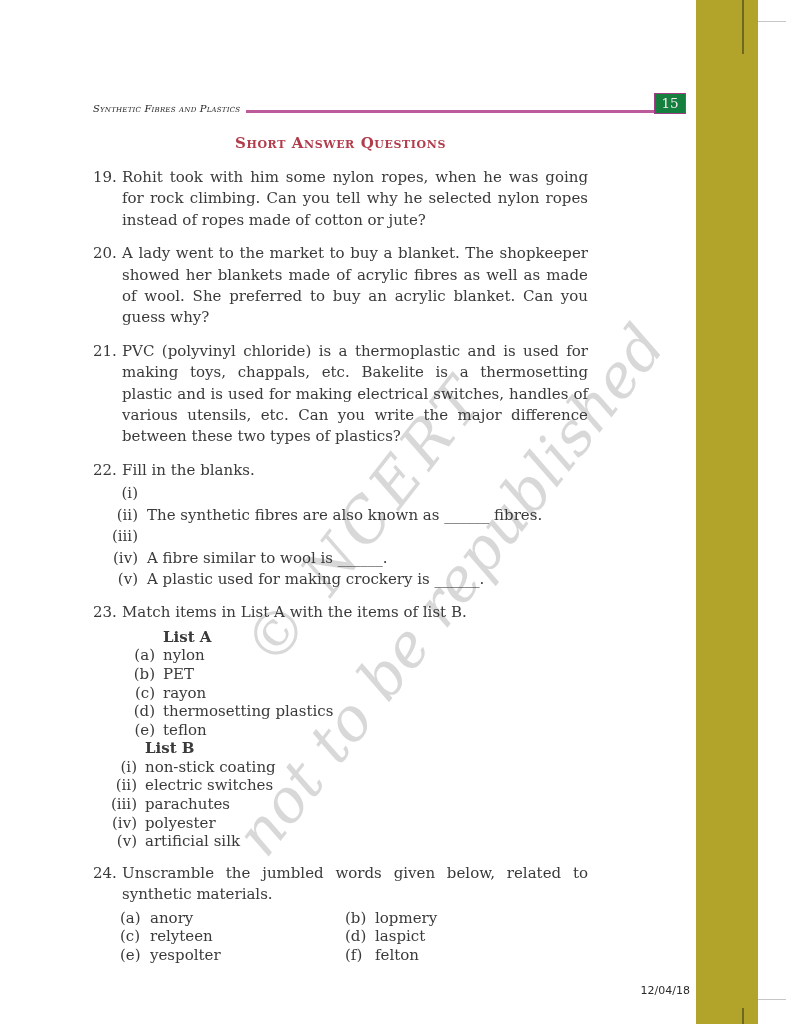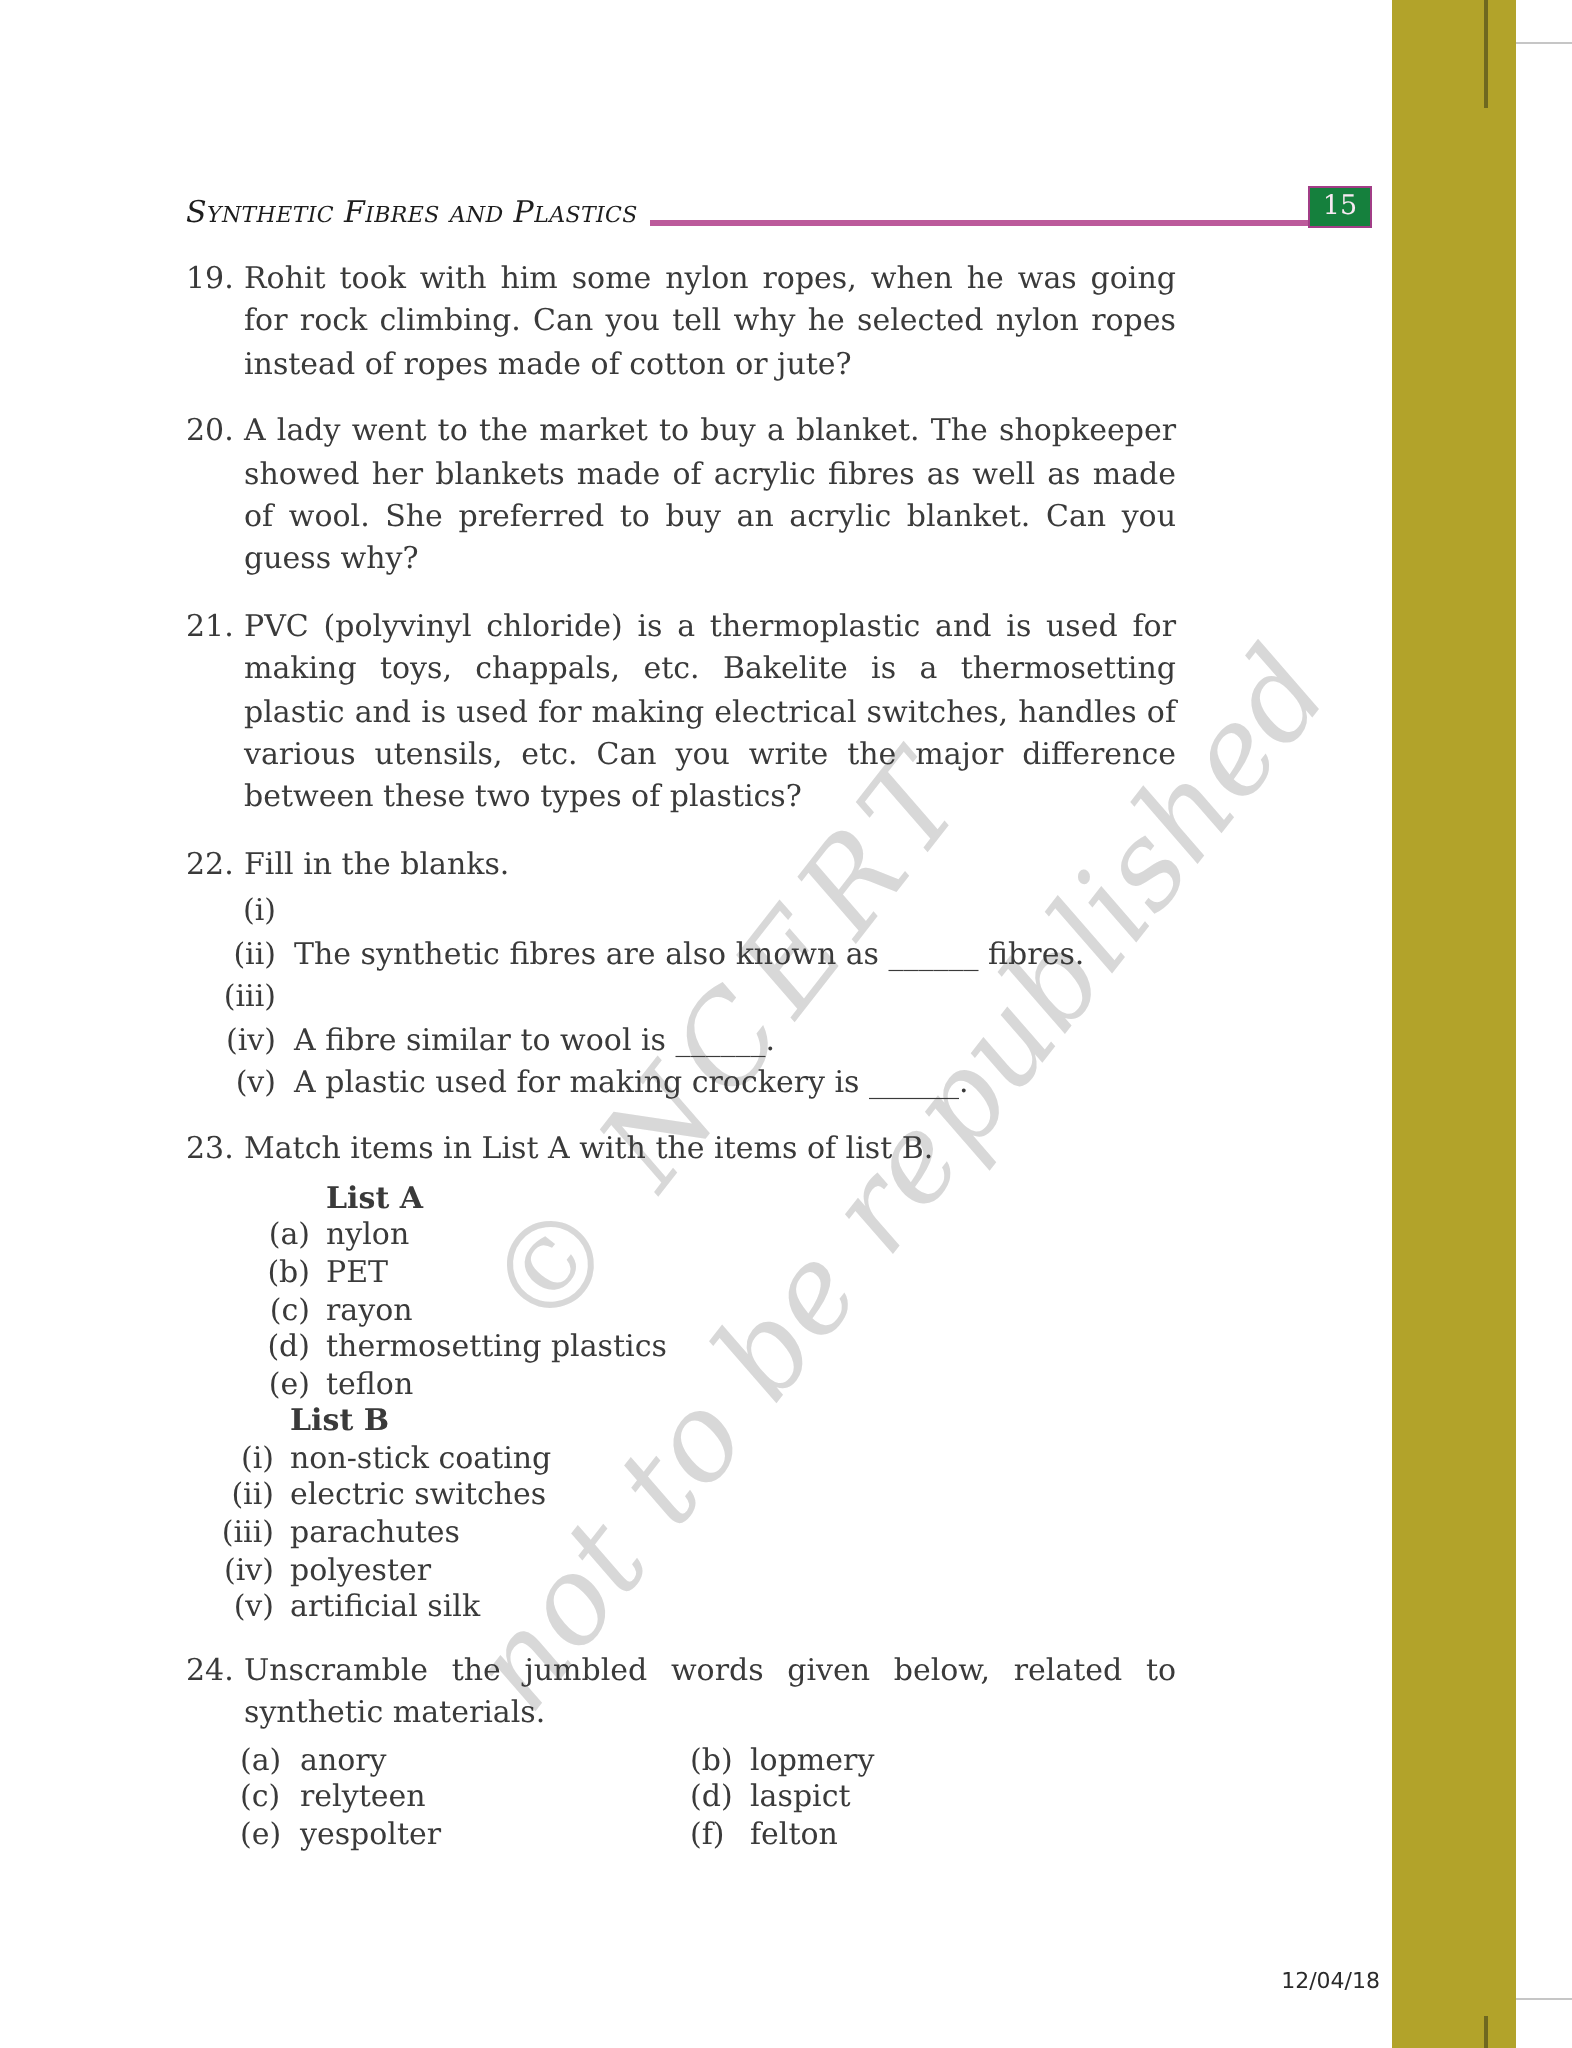--- a/index.html
+++ b/index.html
@@ -19,21 +19,21 @@
     position:absolute;z-index:1;white-space:nowrap;color:#d2d2d2;opacity:.85;
     font-family:"DejaVu Serif", serif;font-style:italic;
     transform:translate(-50%,-50%) rotate(-52deg);
   }
   .wm1{left:365px;top:520px;font-size:60px;letter-spacing:6px;}
   .wm2{left:450px;top:590px;font-size:60px;letter-spacing:0;}
   
   .content{position:absolute;left:93px;top:86px;width:593px;z-index:3;}
   .running-head{display:flex;align-items:flex-end;height:28px;}
   .rh-title{
-    font-style:italic;font-variant:small-caps;font-size:15px;color:#1d1d1d;
+    font-style:italic;font-variant:small-caps;font-size:10px;color:#1d1d1d;
     white-space:nowrap;letter-spacing:.2px;line-height:1;
   }
   .rh-rule{flex:1;border-bottom:3px solid #bc5a9b;margin:0 0 1px 6px;}
   .rh-page{
     flex:none;width:30px;height:19px;background:#15803d;border:1px solid #a23d87;
     color:#f8e9f3;font-size:13.5px;display:flex;align-items:center;justify-content:center;
     line-height:1;
   }
   .section-heading{
     margin:20px 0 0 0;width:495px;text-align:center;font-variant:small-caps;
@@ -88,20 +88,21 @@
   <div class="watermark wm2">not to be republished</div>
 
   <div class="content">
 
     <div class="running-head">
       <span class="rh-title">Synthetic Fibres and Plastics</span>
       <span class="rh-rule"></span>
       <span class="rh-page">15</span>
     </div>
 
+    <h2 class="section-heading">Short Answer Questions</h2>
 
     <div class="q first">
       <span class="qnum">19.</span>
       <p class="qtext">Rohit took with him some nylon ropes, when he was going for rock climbing. Can you tell why he selected nylon ropes instead of ropes made of cotton or jute?</p>
     </div>
 
     <div class="q">
       <span class="qnum">20.</span>
       <p class="qtext">A lady went to the market to buy a blanket. The shopkeeper showed her blankets made of acrylic fibres as well as made of wool. She preferred to buy an acrylic blanket. Can you guess why?</p>
     </div>

